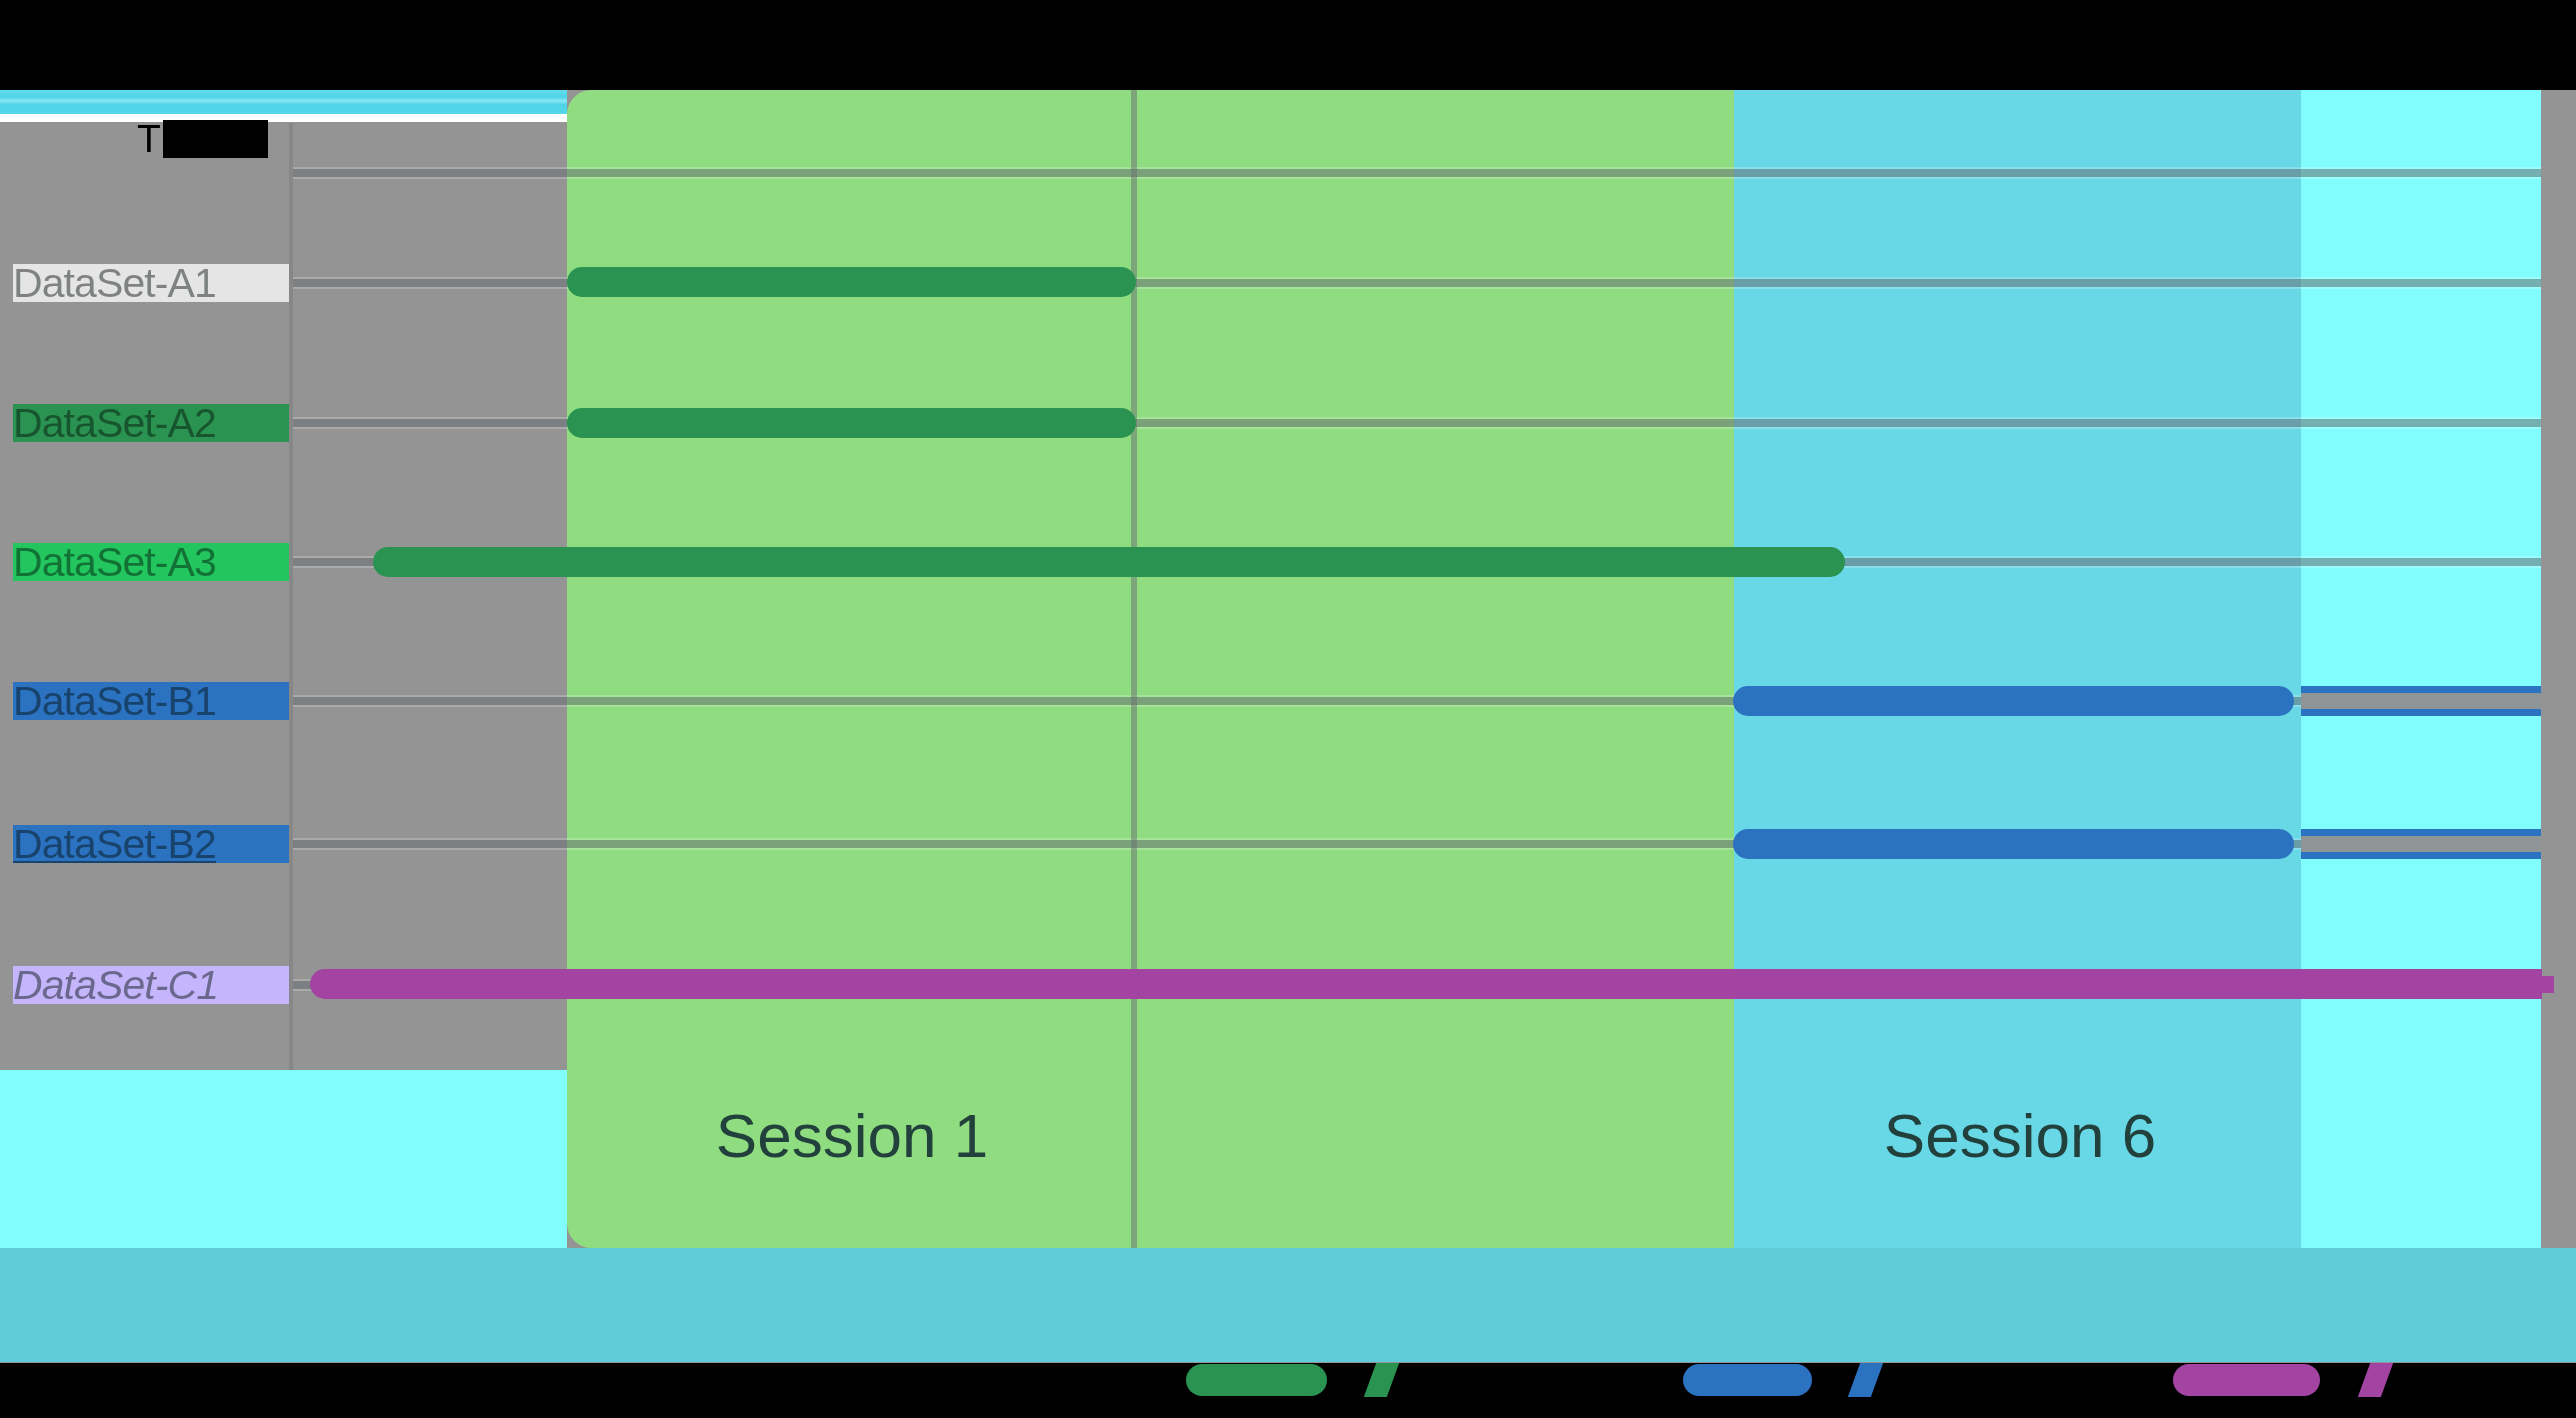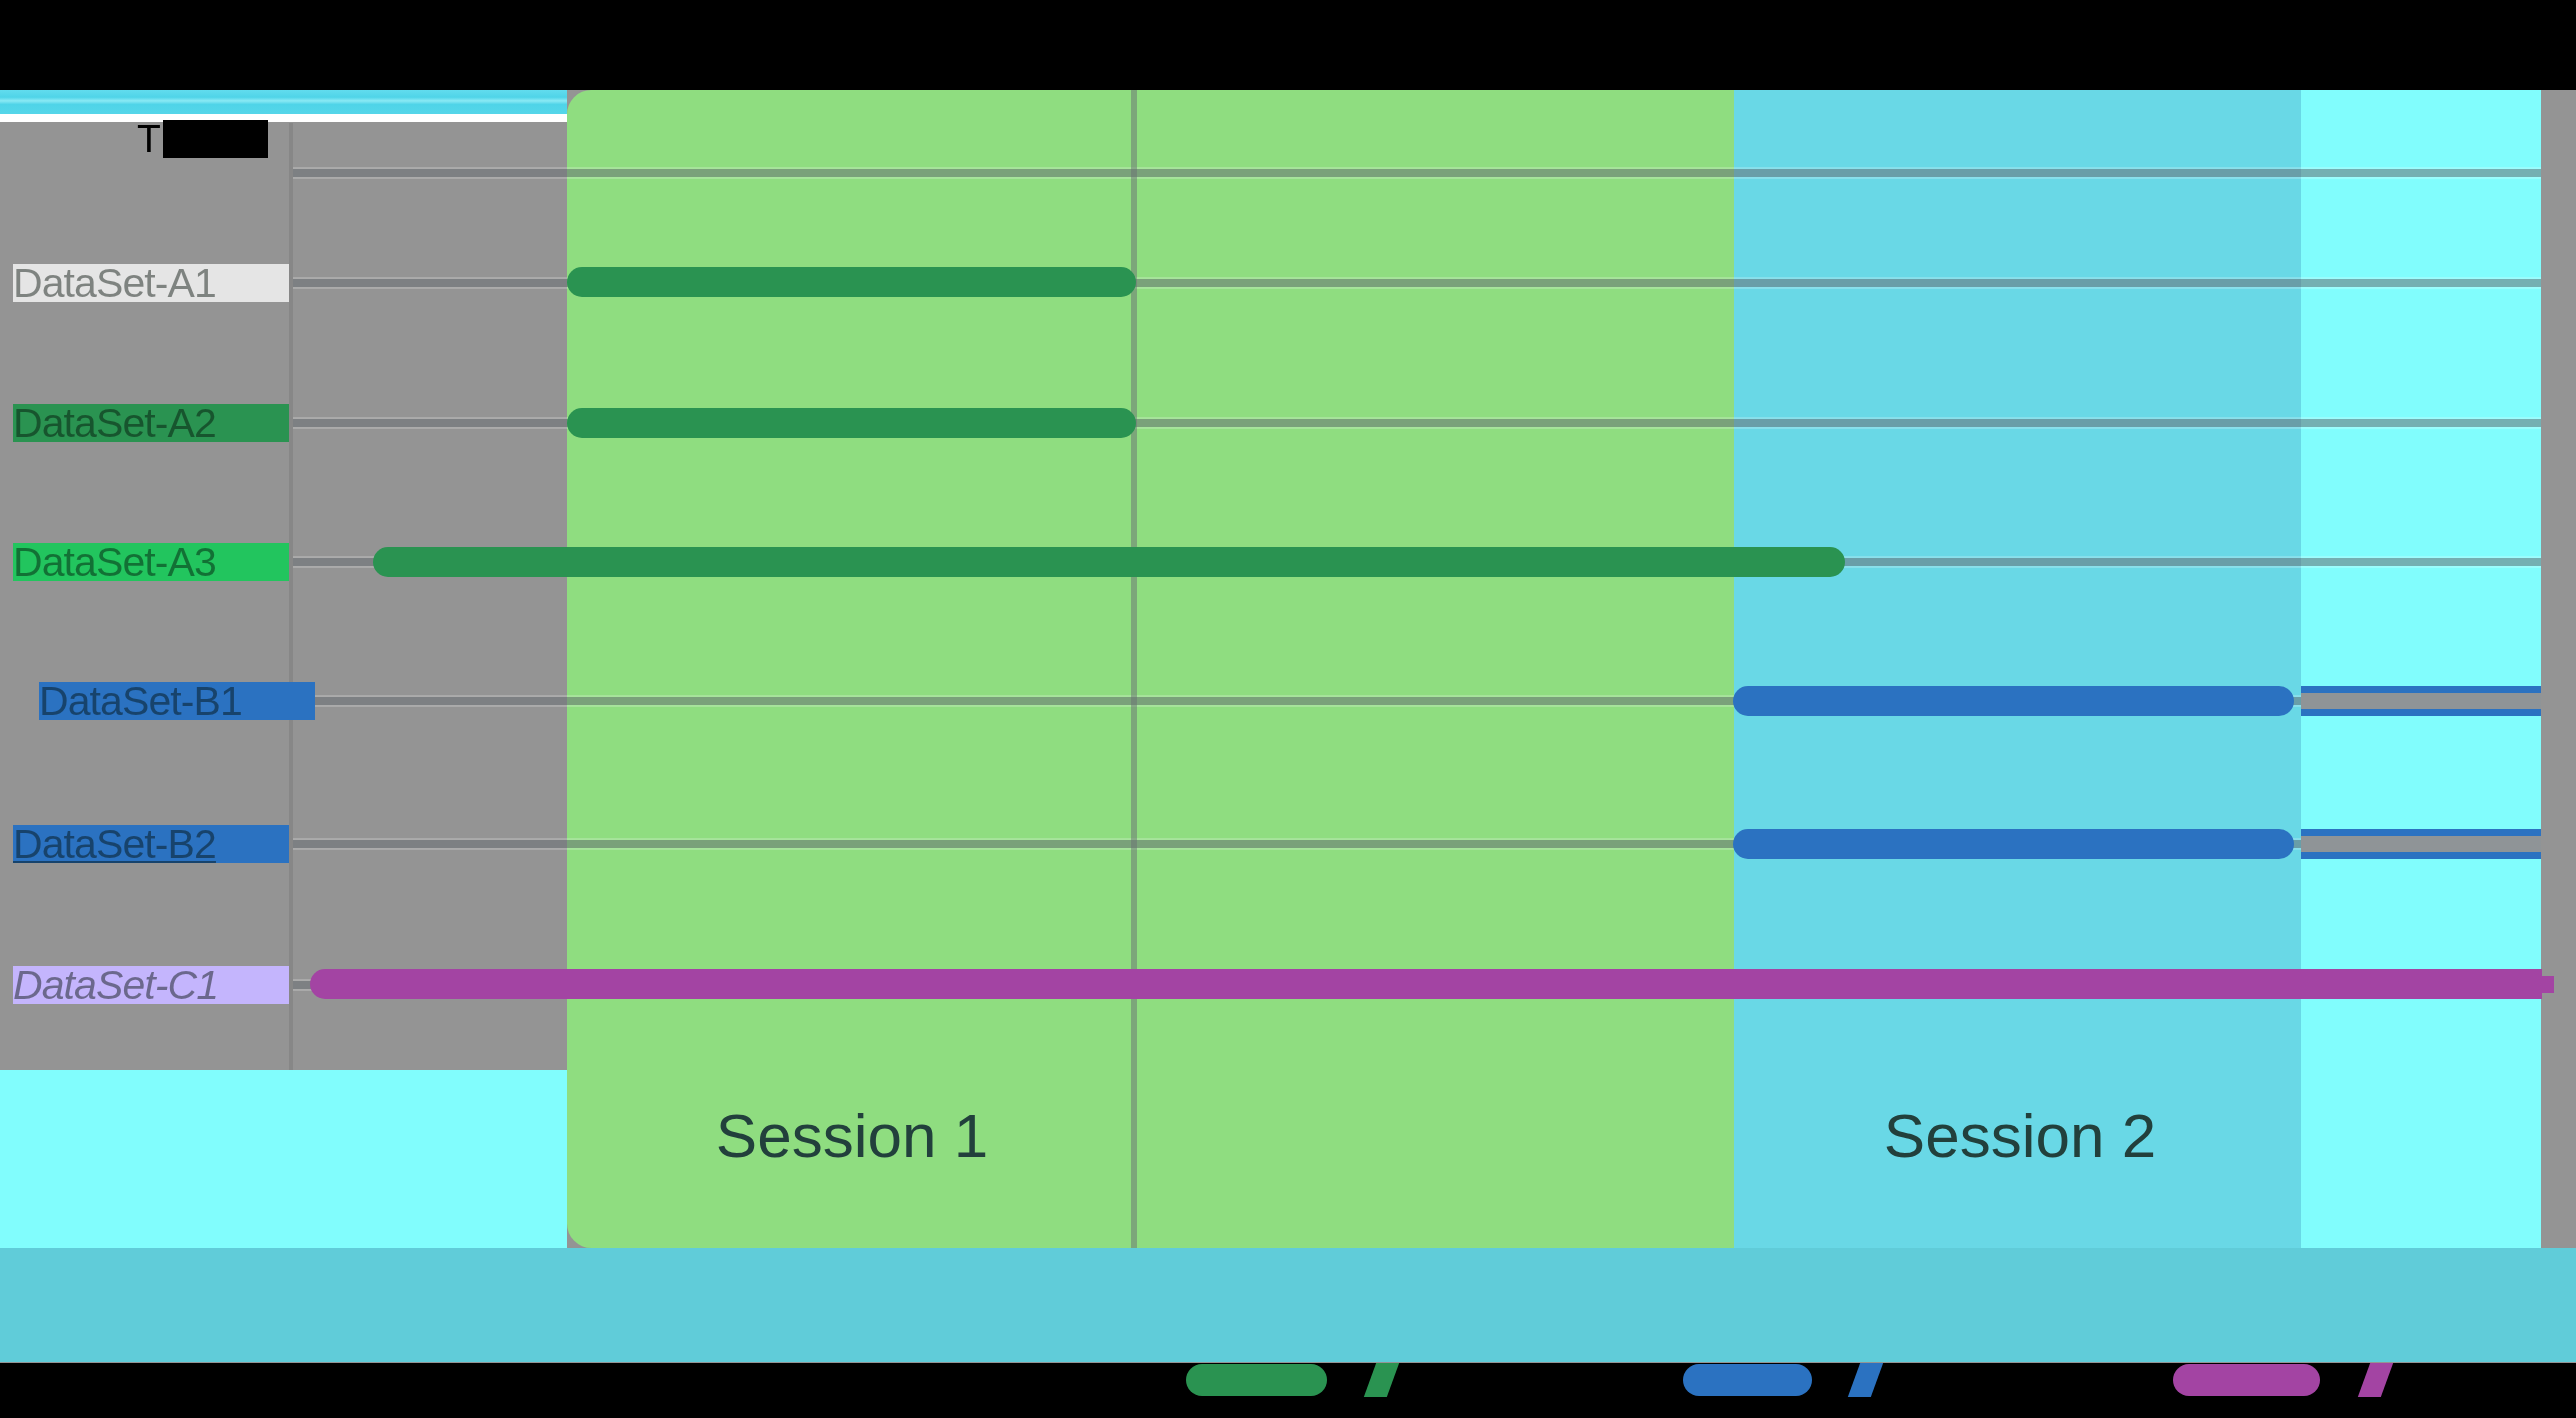--- a/index.html
+++ b/index.html
@@ -79,26 +79,26 @@
   <div class="abs bottom-letterbox"></div>
 
   <div class="t-header">
     <span>T</span>
     <span class="redact"></span>
   </div>
 
   <div class="row-label" style="left: 13px; top: 264px; width: 276px; height: 38px; background: #e5e5e5;">DataSet-A1</div>
   <div class="row-label" style="left: 13px; top: 404px; width: 276px; height: 38px; background: rgb(42, 147, 81);">DataSet-A2</div>
   <div class="row-label" style="left: 13px; top: 543px; width: 276px; height: 38px; background: #22c55e;">DataSet-A3</div>
-  <div class="row-label" style="left: 13px; top: 682px; width: 276px; height: 38px; background: rgb(43, 114, 193); margin-left: 26px;">DataSet-B1</div>
+  <div class="row-label" style="left: 13px; top: 682px; width: 276px; height: 38px; background: rgb(43, 114, 193);">DataSet-B1</div>
   <div class="row-label" style="left: 13px; top: 825px; width: 276px; height: 38px; background: rgb(43, 114, 193); text-decoration: underline;">DataSet-B2</div>
   <div class="row-label" style="left: 13px; top: 966px; width: 276px; height: 38px; background: #c4b5fd; font-style: italic;">DataSet-C1</div>
 
   <div class="session-label" style="left: 852px; top: 1100px;">Session 1</div>
-  <div class="session-label" style="left: 2020px; top: 1100px;">Session 2</div>
+  <div class="session-label" style="left: 2020px; top: 1100px;">Session 6</div>
 
   <div class="layer">
       <div class="legend-pill" style="left: 1186px; top: 1364px; width: 141px; height: 32px; background: rgb(42, 147, 81);"></div>
       <div class="legend-slash" style="left: 1370px; top: 1363px; width: 22.5px; height: 34px; background: rgb(42, 147, 81);"></div>
       <div class="legend-pill" style="left: 1683px; top: 1364px; width: 129px; height: 32px; background: rgb(43, 114, 193);"></div>
       <div class="legend-slash" style="left: 1854px; top: 1363px; width: 22.5px; height: 34px; background: rgb(43, 114, 193);"></div>
       <div class="legend-pill" style="left: 2173px; top: 1364px; width: 147px; height: 32px; background: rgb(163, 68, 163);"></div>
       <div class="legend-slash" style="left: 2364px; top: 1363px; width: 22.5px; height: 34px; background: rgb(163, 68, 163);"></div>
     </div>
 

